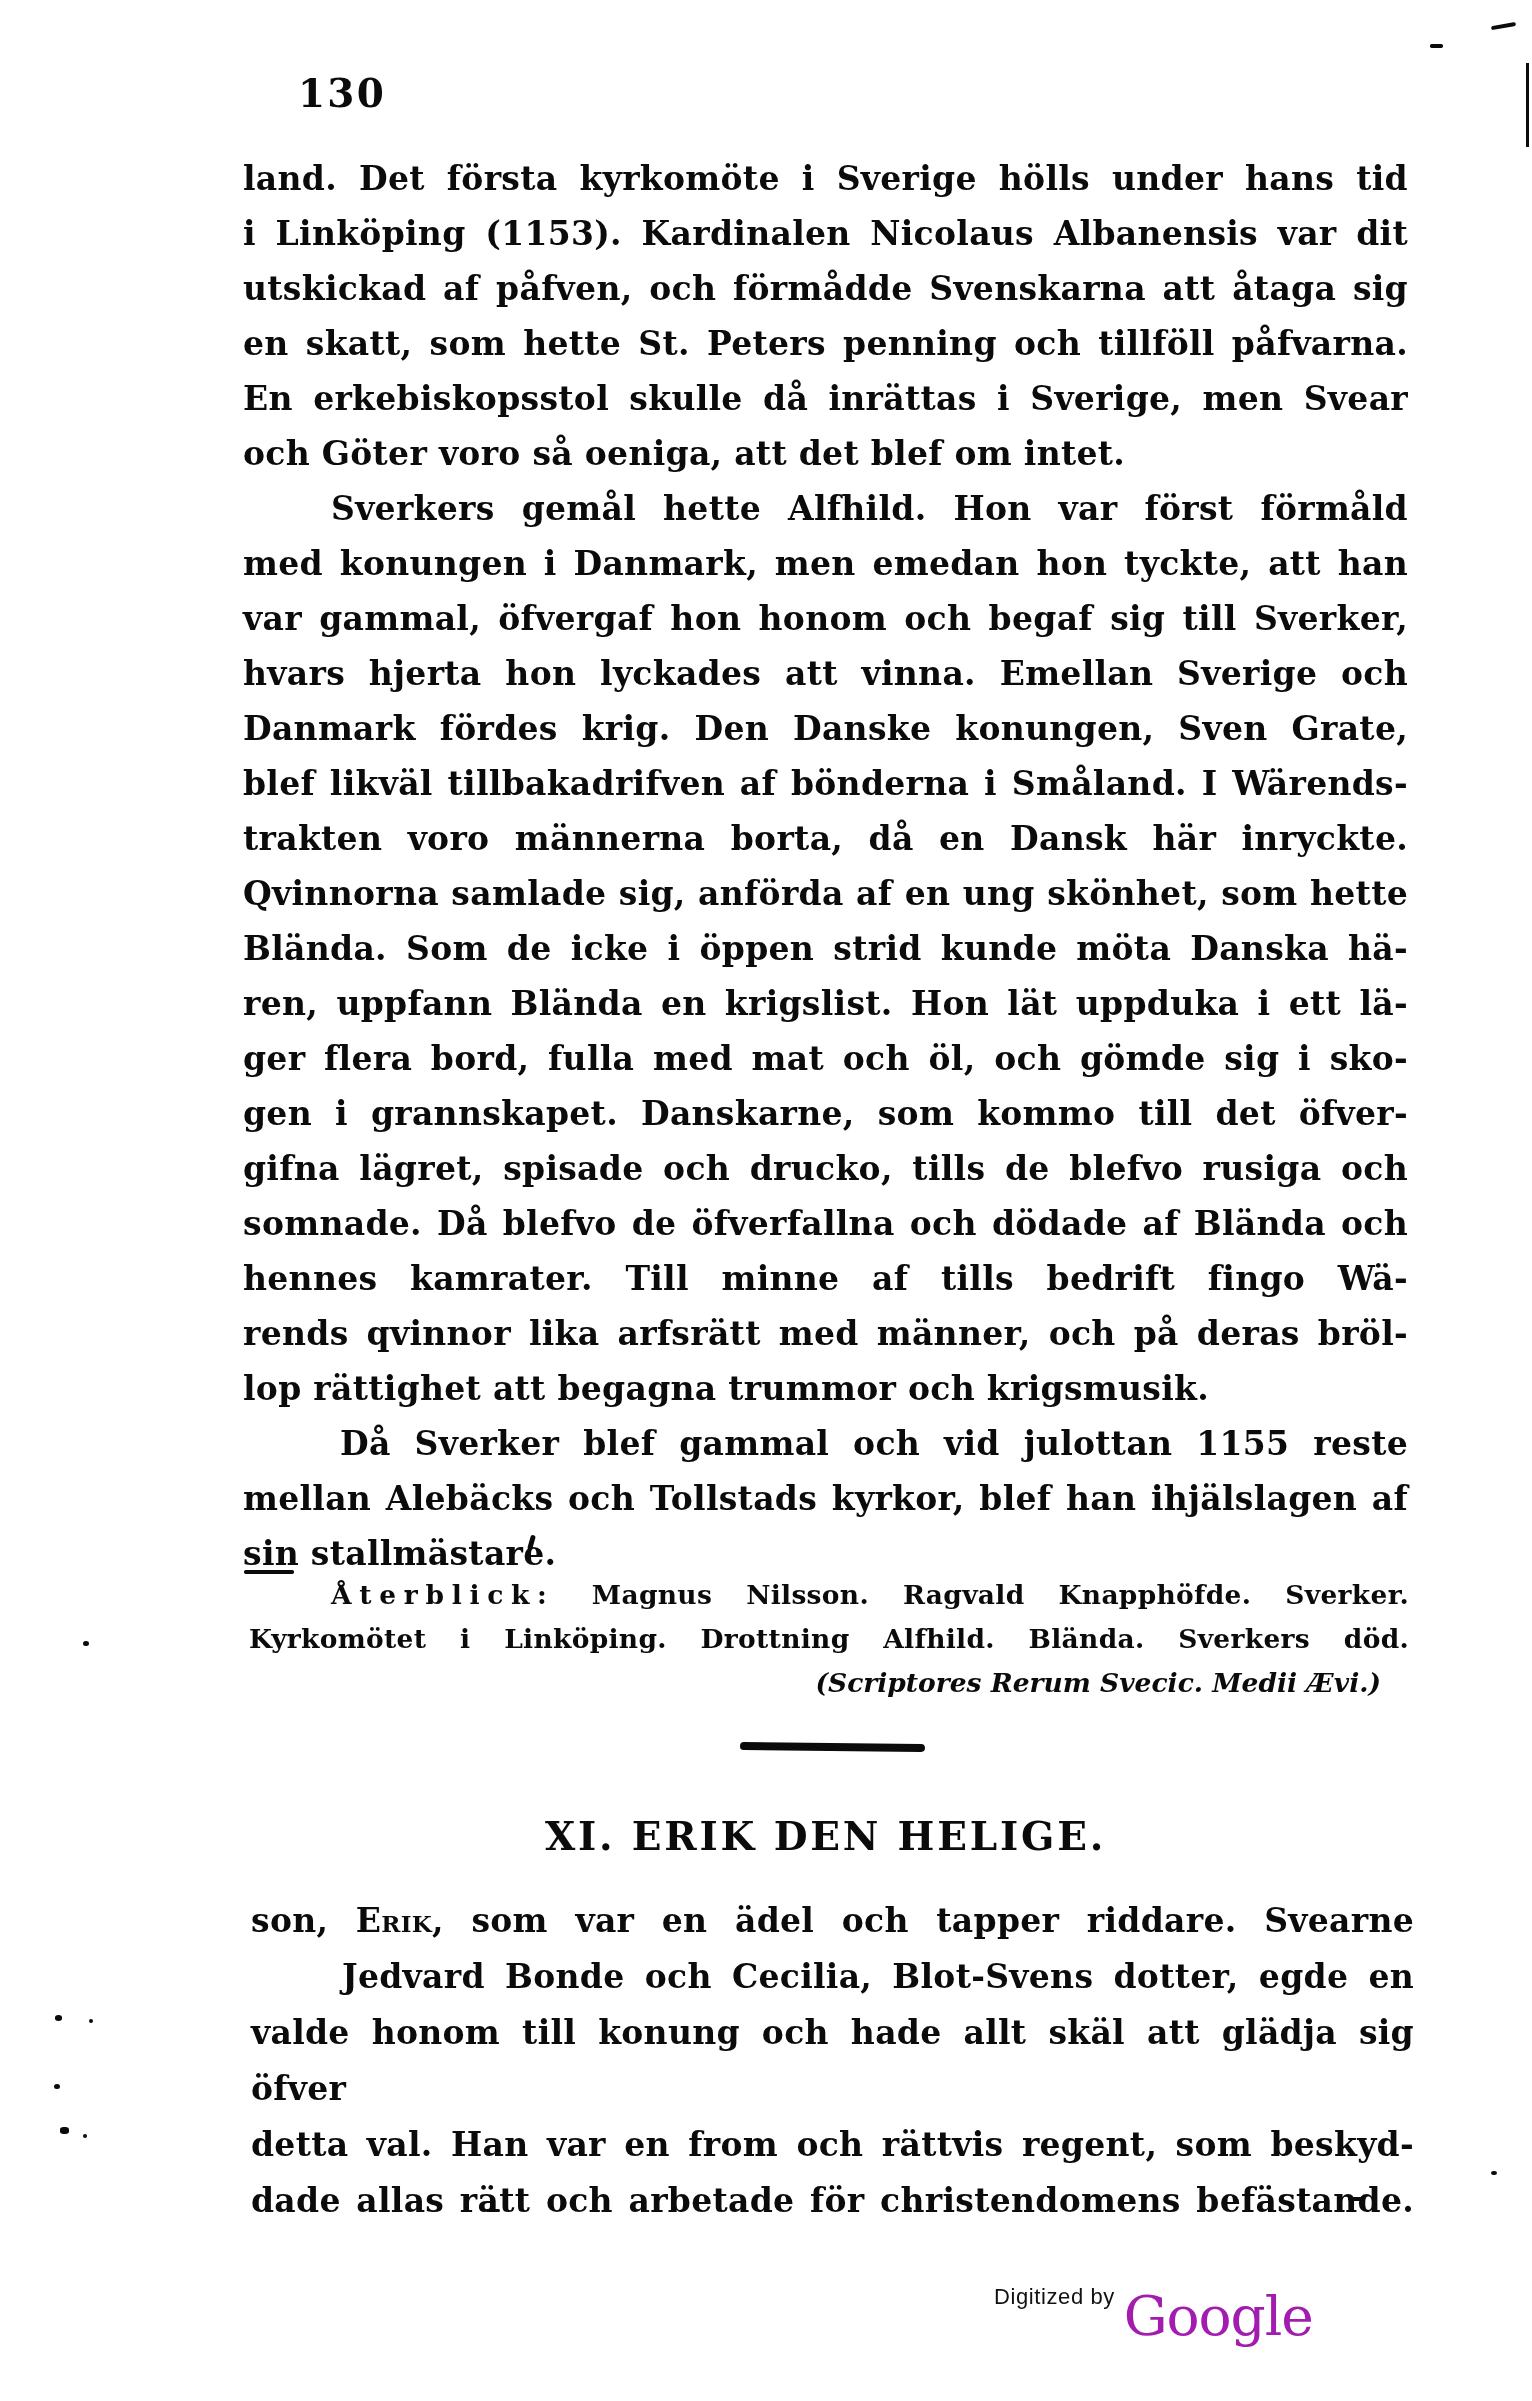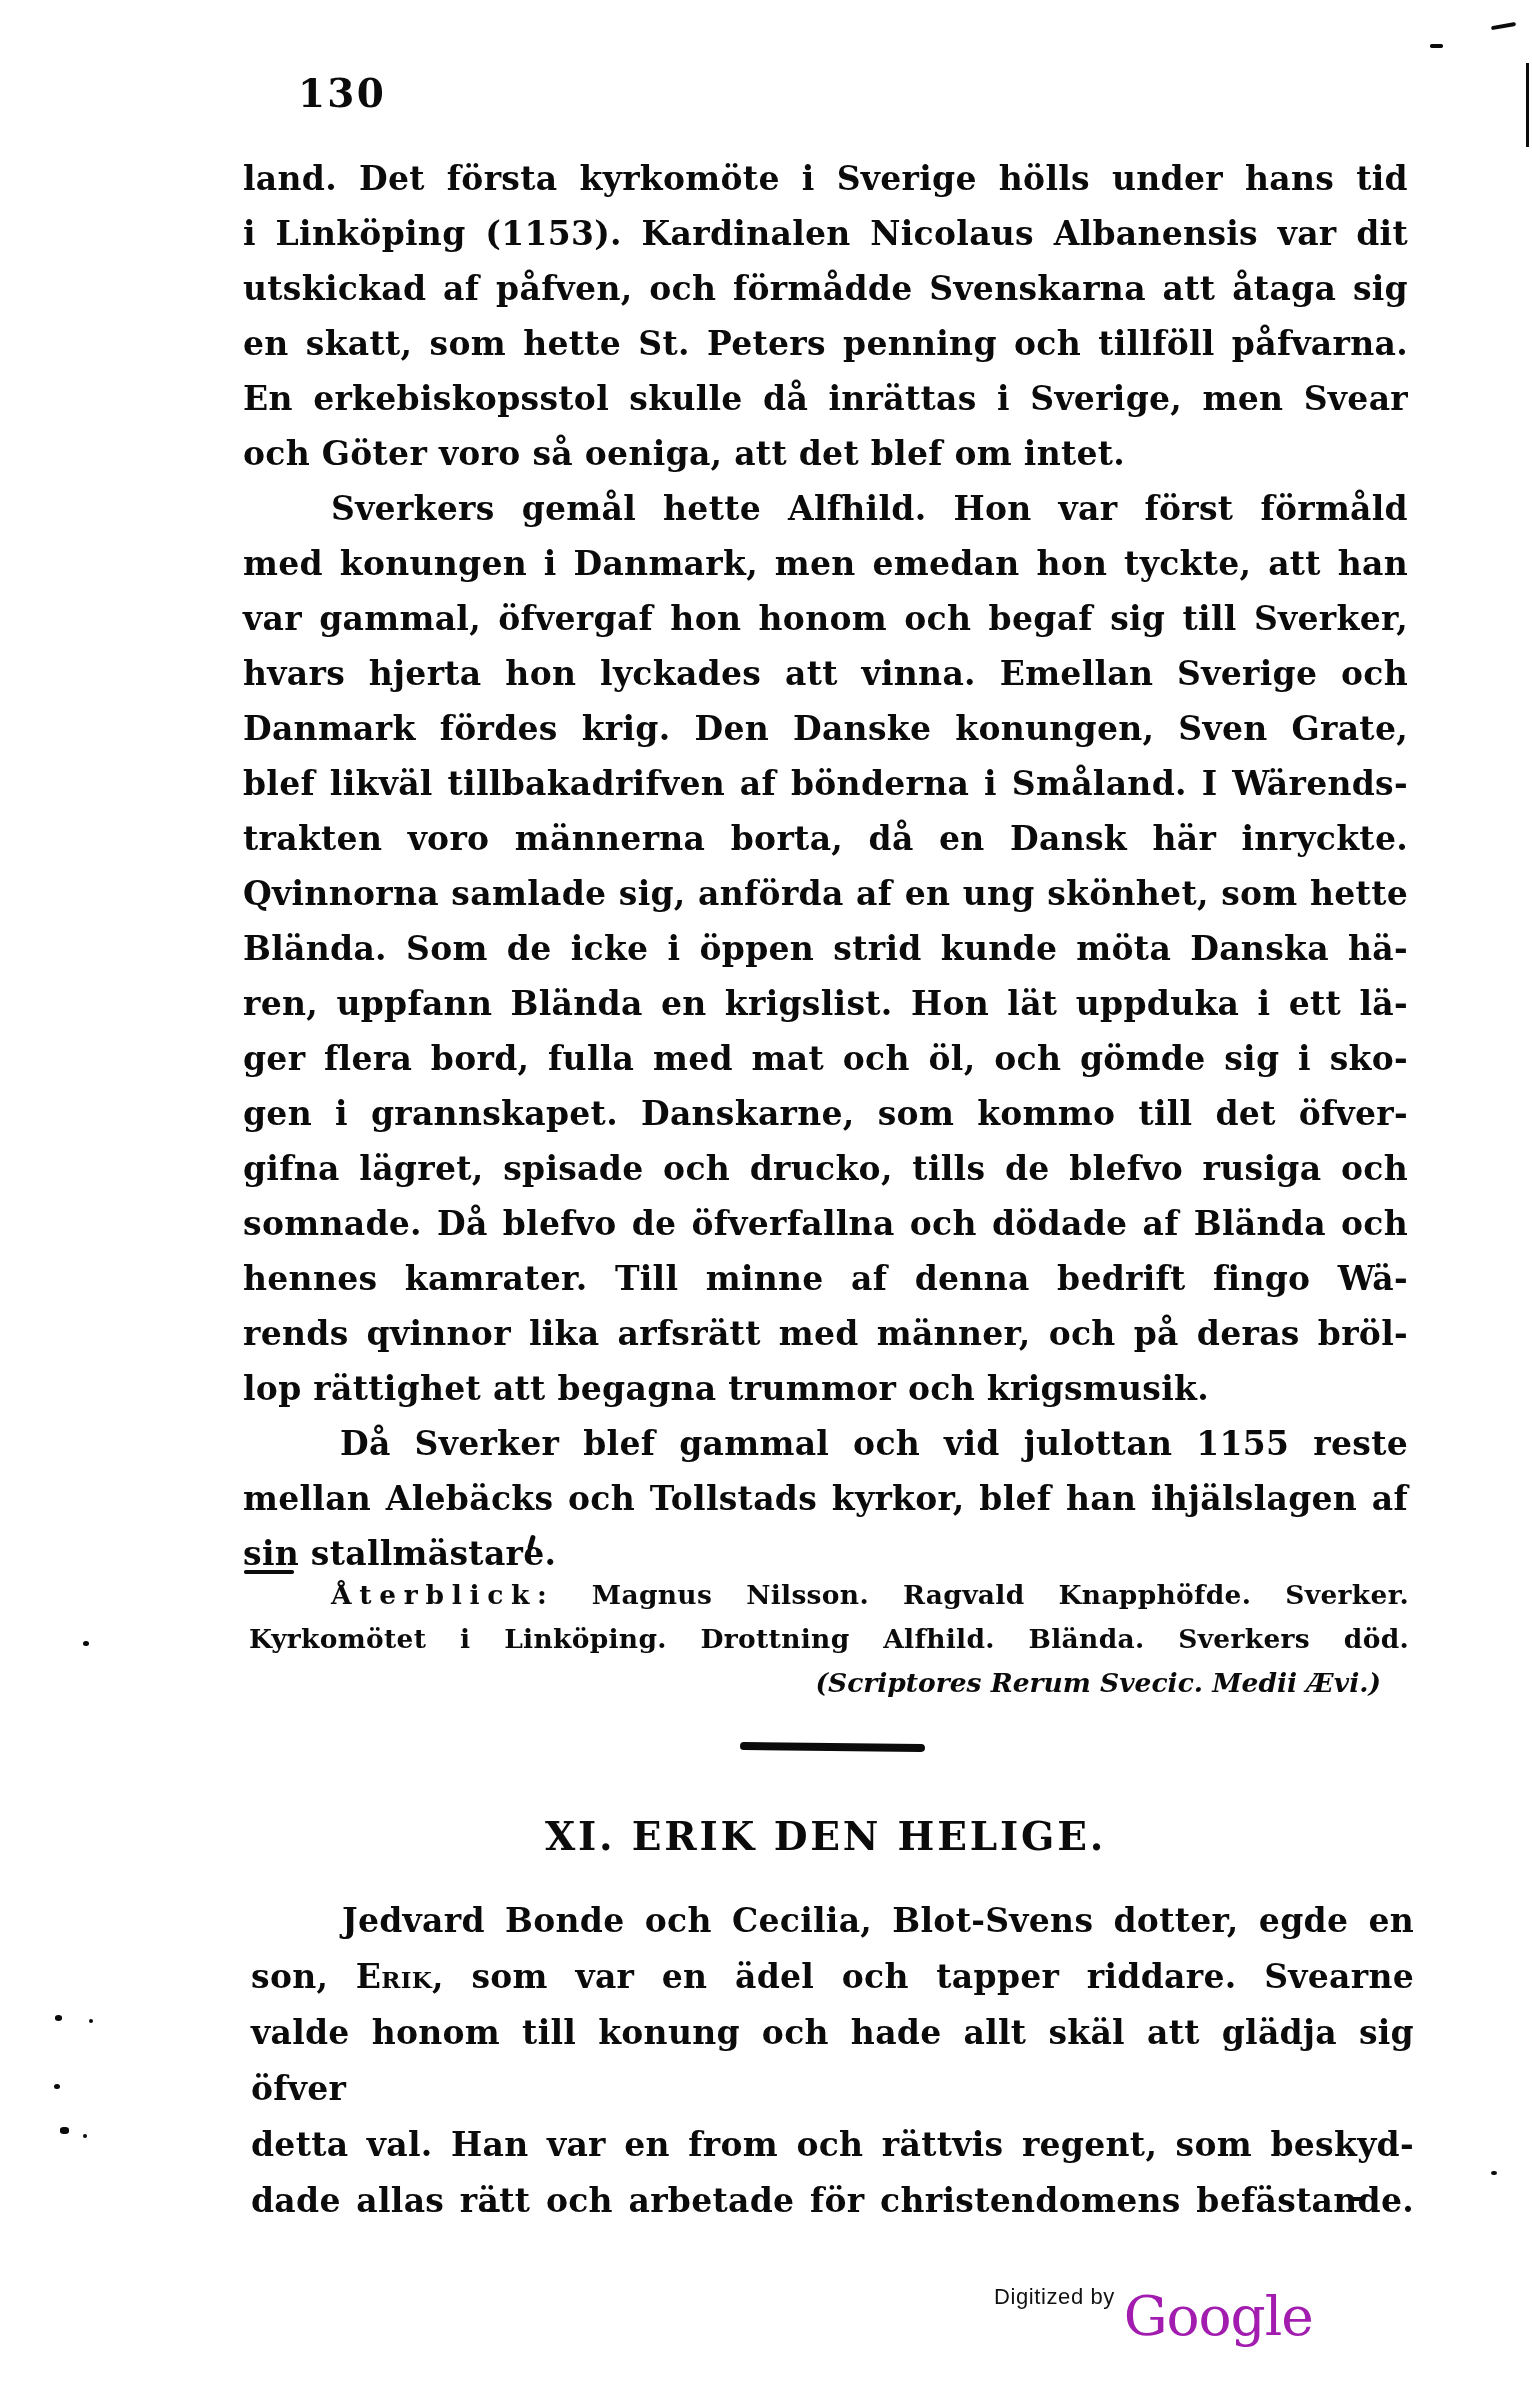--- a/index.html
+++ b/index.html
@@ -112,43 +112,43 @@
     <div class="ln">Danmark fördes krig.  Den Danske konungen, Sven Grate,</div>
     <div class="ln">blef likväl tillbakadrifven af bönderna i Småland.  I Wärends-</div>
     <div class="ln">trakten voro männerna borta, då en Dansk här inryckte.</div>
     <div class="ln">Qvinnorna samlade sig, anförda af en ung skönhet, som hette</div>
     <div class="ln">Blända.  Som de icke i öppen strid kunde möta Danska hä-</div>
     <div class="ln">ren, uppfann Blända en krigslist.  Hon lät uppduka i ett lä-</div>
     <div class="ln">ger flera bord, fulla med mat och öl, och gömde sig i sko-</div>
     <div class="ln">gen i grannskapet.  Danskarne, som kommo till det öfver-</div>
     <div class="ln">gifna lägret, spisade och drucko, tills de blefvo rusiga och</div>
     <div class="ln">somnade.  Då blefvo de öfverfallna och dödade af Blända och</div>
-    <div class="ln">hennes kamrater.  Till minne af denna bedrift fingo Wä-</div>
+    <div class="ln">hennes kamrater.  Till minne af tills bedrift fingo Wä-</div>
     <div class="ln">rends qvinnor lika arfsrätt med männer, och på deras bröl-</div>
     <div class="ln end">lop rättighet att begagna trummor och krigsmusik.</div>
     <div class="ln in2">Då Sverker blef gammal och vid julottan 1155 reste</div>
     <div class="ln">mellan Alebäcks och Tollstads kyrkor, blef han ihjälslagen af</div>
     <div class="ln end">sin stallmästare.</div>
   </div>
 
   <div class="review">
     <div class="ln rln rln-first">
       <span class="rlabel">Återblick:</span><span> Magnus Nilsson.  Ragvald Knapphöfde.  Sverker.</span>
     </div>
     <div class="ln rln">Kyrkomötet i Linköping.  Drottning Alfhild.  Blända.  Sverkers död.</div>
     <div class="rsource">(Scriptores Rerum Svecic.  Medii Ævi.)</div>
   </div>
 
   <div class="rule"></div>
 
   <div class="heading">XI.  ERIK DEN HELIGE.</div>
 
   <div class="para2">
+    <div class="ln p2"><span>son, </span><span class="sc">Erik</span><span>, som var en ädel och tapper riddare.  Svearne</span></div>
     <div class="ln p2 in3">Jedvard Bonde och Cecilia, Blot-Svens dotter, egde en</div>
-    <div class="ln p2"><span>son, </span><span class="sc">Erik</span><span>, som var en ädel och tapper riddare.  Svearne</span></div>
     <div class="ln p2">valde honom till konung och hade allt skäl att glädja sig öfver</div>
     <div class="ln p2">detta val.  Han var en from och rättvis regent, som beskyd-</div>
     <div class="ln p2">dade allas rätt och arbetade för christendomens befästande.</div>
   </div>
 
   <div class="footer">
     <span class="dig">Digitized by</span>
     <span class="goog">Google</span>
   </div>
 

